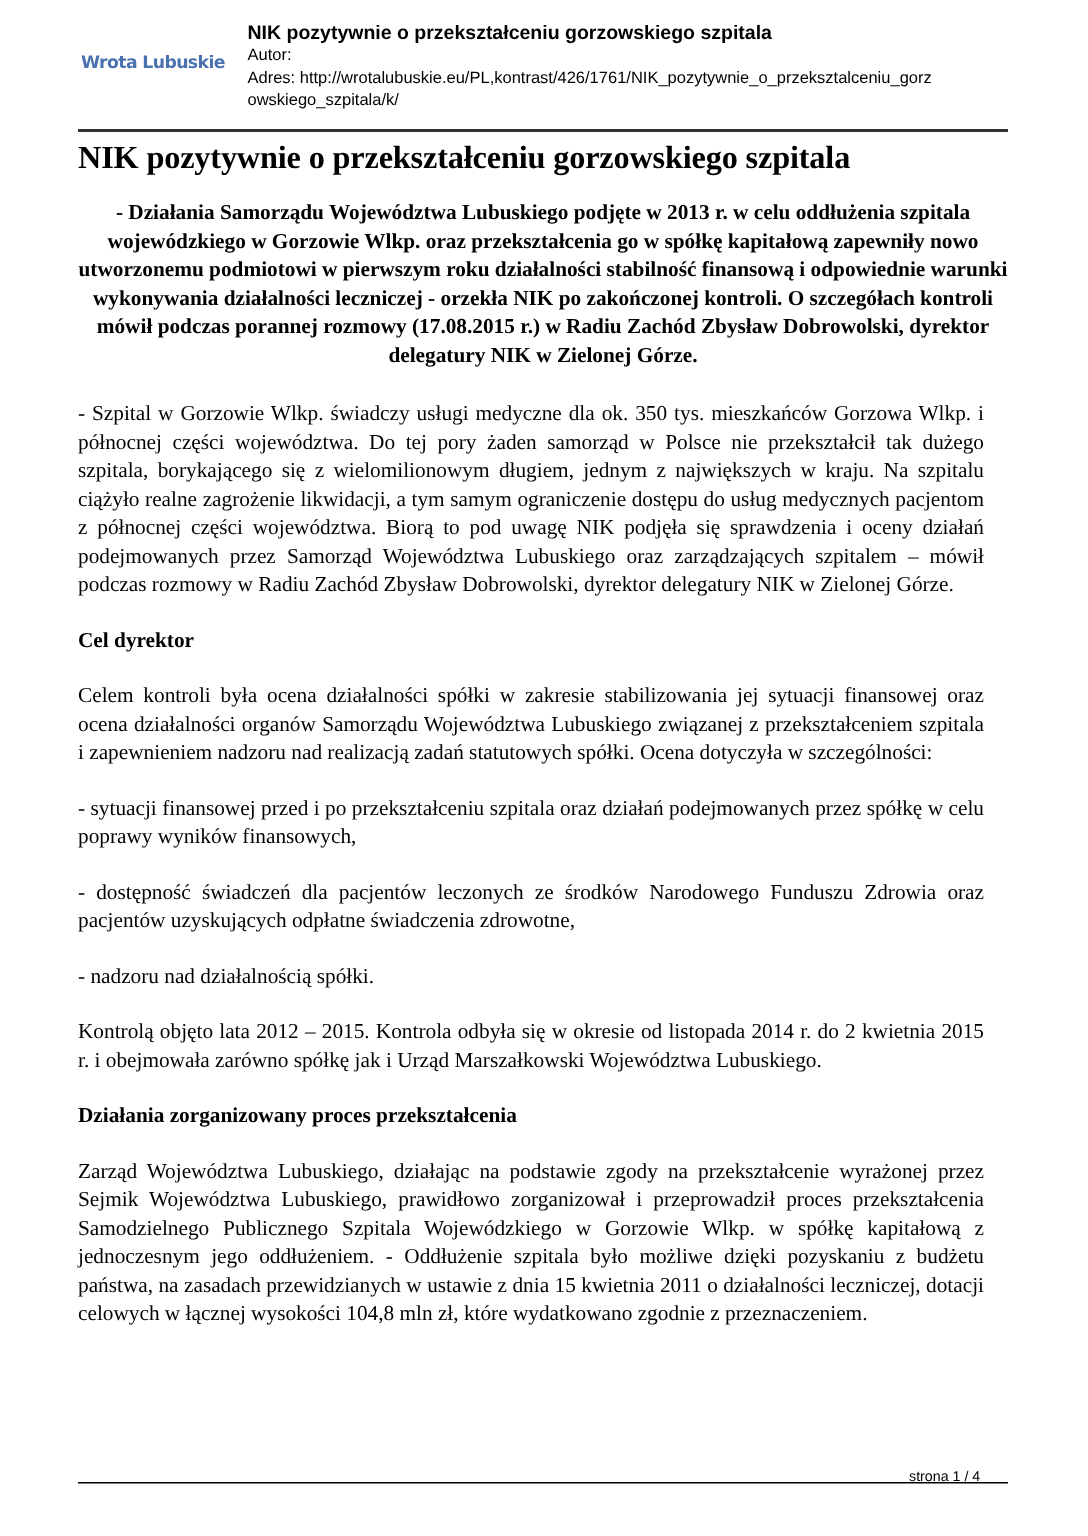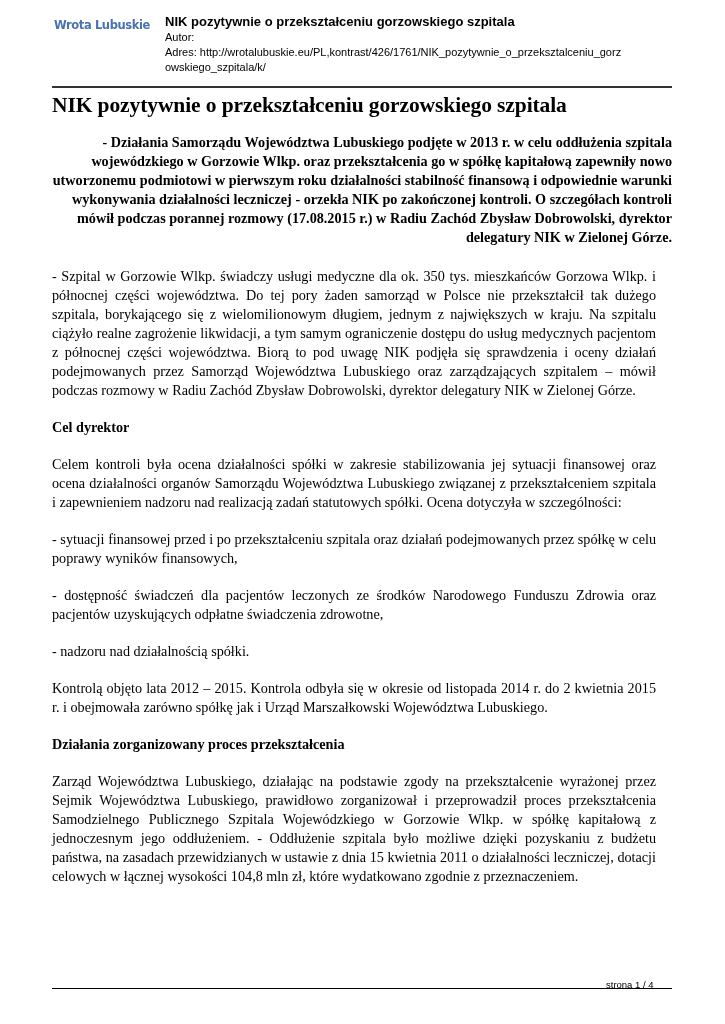--- a/index.html
+++ b/index.html
@@ -1,27 +1,27 @@
 <!DOCTYPE html>
 <html><head>
   <meta charset="utf-8">
   <style>
     html, body { margin: 0; padding: 0; background: #ffffff; }
     body { width: 725px; height: 1024px; position: relative; overflow: hidden; color: #000; }
     .page { position: absolute; left: 0; top: 0; width: 725px; height: 1024px; }
 
     .hdr { position: absolute; left: 52px; top: 14px; width: 620px; }
-    .logo { position: absolute; left: 2px; top: 4px; font-family: "DejaVu Sans", sans-serif; font-size: 11.5px; font-weight: bold; color: #4a72b0; letter-spacing: -0.4px; }
+    .logo { position: absolute; left: 2px; top: 20px; font-family: "DejaVu Sans", sans-serif; font-size: 11.5px; font-weight: bold; color: #4a72b0; letter-spacing: -0.4px; }
     .hdr-meta { position: absolute; left: 113px; top: 0; width: 510px; font-family: "Liberation Sans", sans-serif; font-size: 11px; line-height: 15px; }
     .hdr-title { font-size: 13px; font-weight: bold; line-height: 16px; }
     .hdr-rule { position: absolute; left: 52px; top: 86px; width: 620px; height: 2px; background: #333; }
 
     .content { position: absolute; left: 52px; top: 92px; width: 620px; font-family: "Liberation Serif", serif; font-size: 14.2px; line-height: 19px; }
     .title { font-size: 21.5px; font-weight: bold; line-height: 26px; margin: 0 0 15px 0; letter-spacing: -0.1px; }
-    .lead { font-weight: bold; margin: 0 0 20px 0; text-align: right; }
+    .lead { font-weight: bold; margin: 0 0 20px 0; text-align: center; }
     .p { margin: 0 16px 18px 0; text-align: justify; text-align-last: left; }
     .h { font-weight: bold; margin: 0 0 18px 0; }
 
     .footer-rule { position: absolute; left: 52px; top: 988px; width: 620px; height: 1px; background: #000; }
     .footer { position: absolute; left: 606px; top: 979px; font-family: "Liberation Sans", sans-serif; font-size: 9.5px; }
   </style>
 </head>
 <body>
 
 <div class="page">

